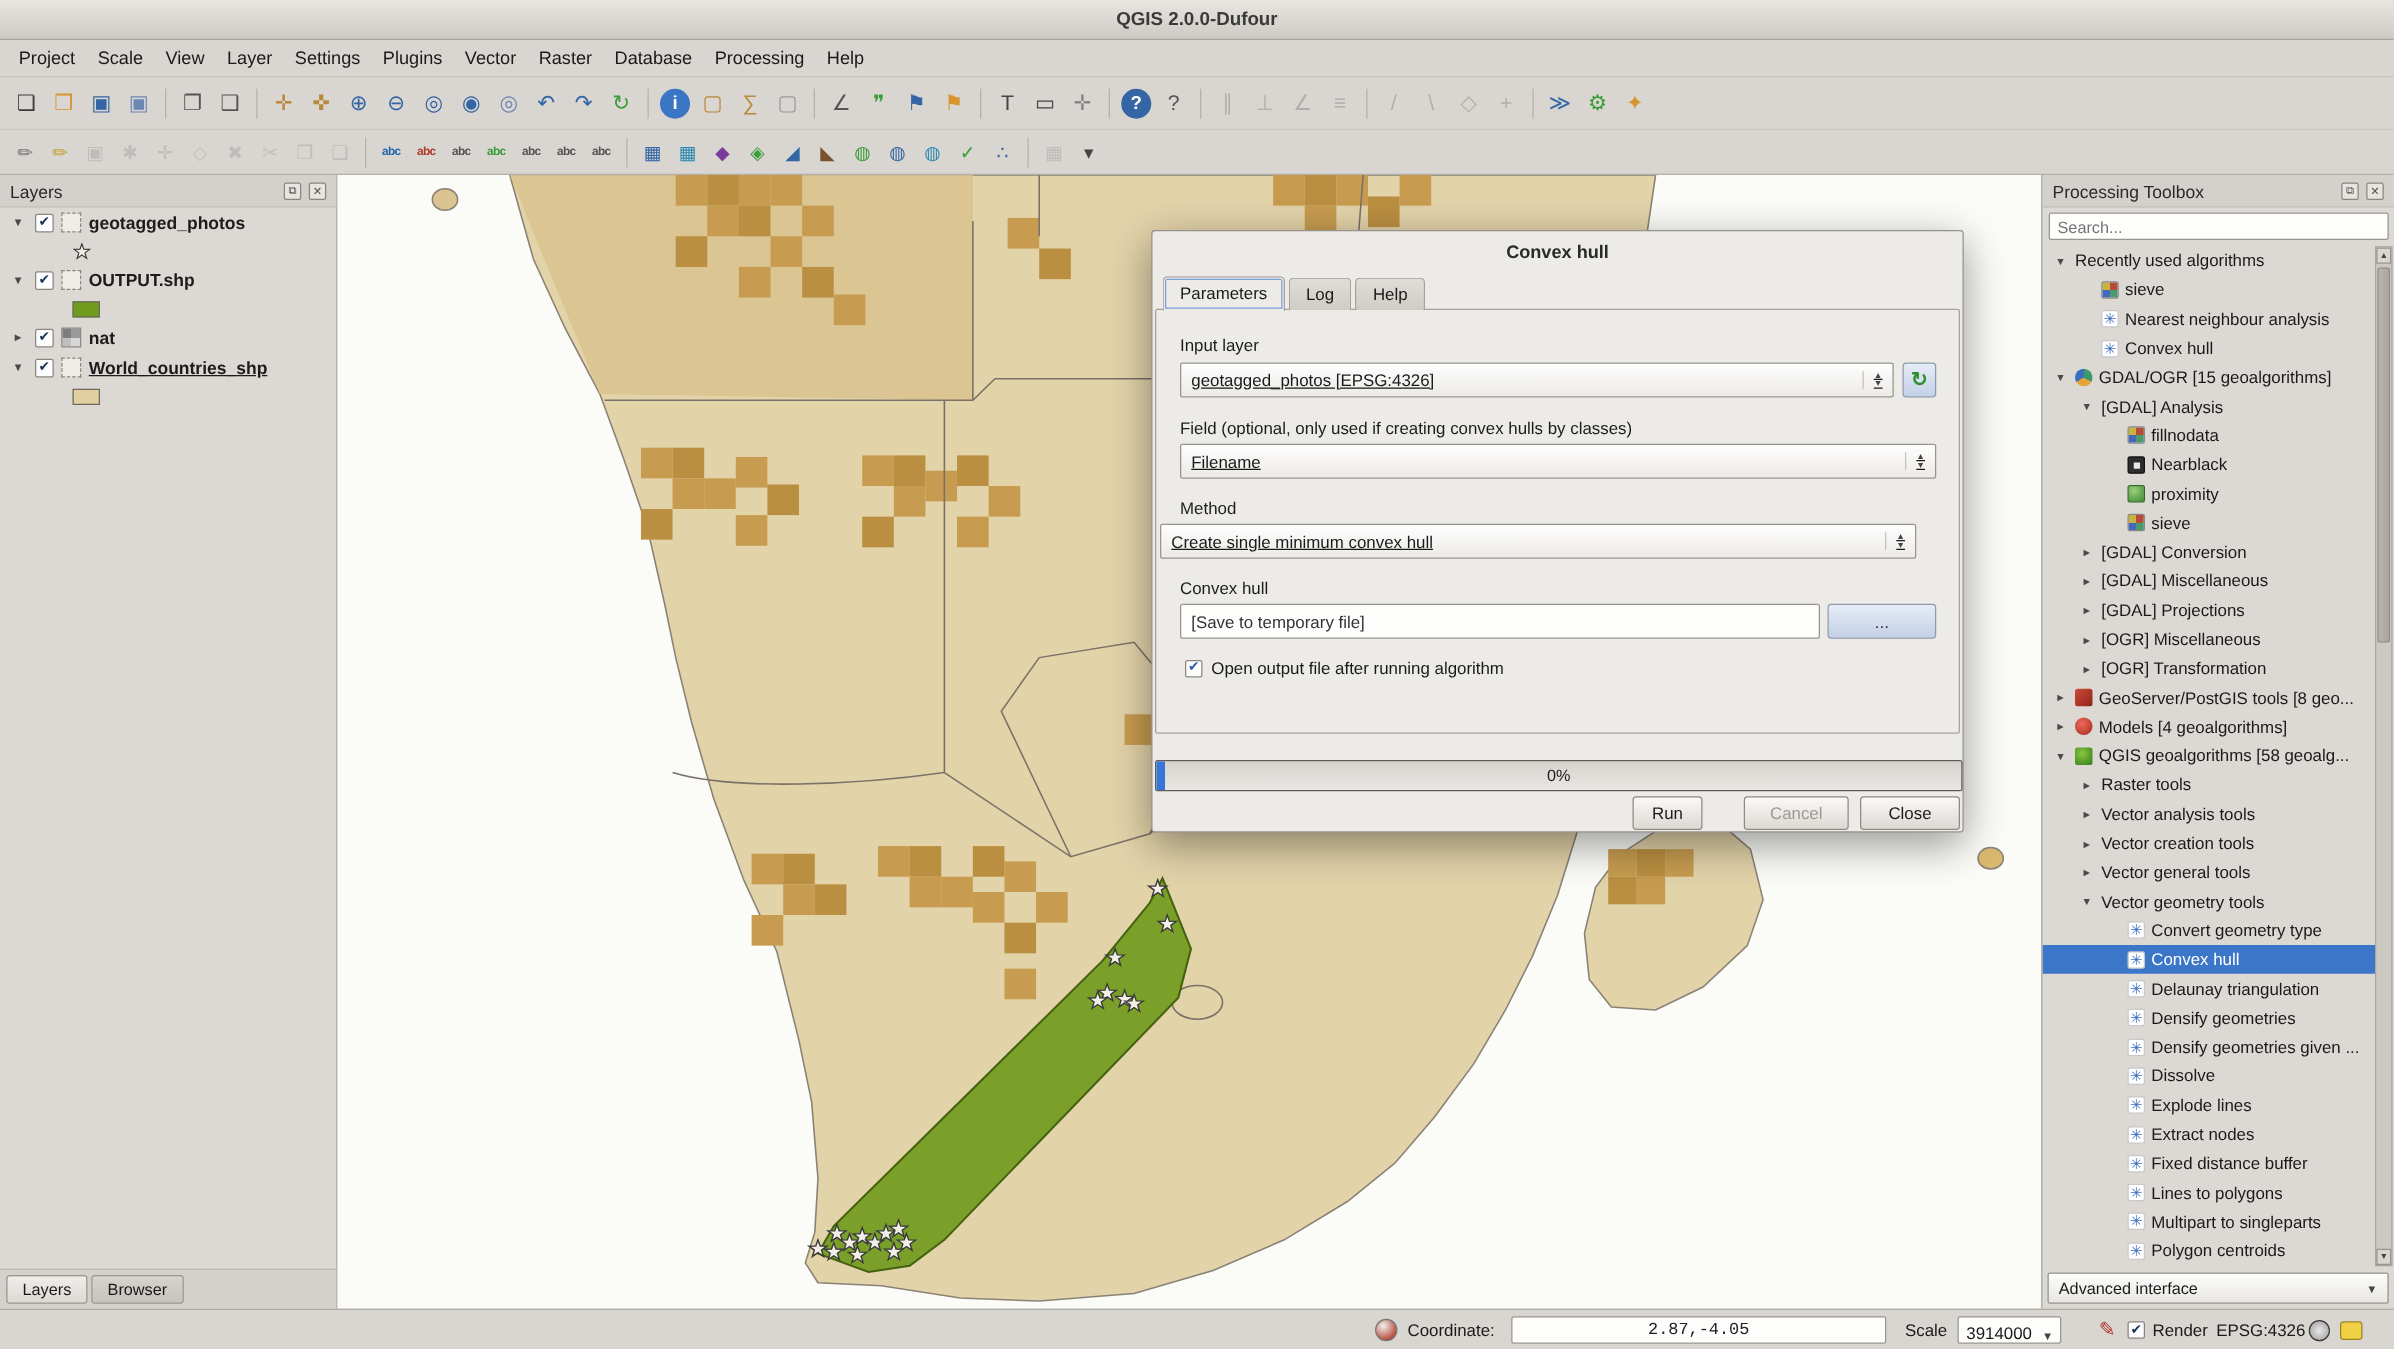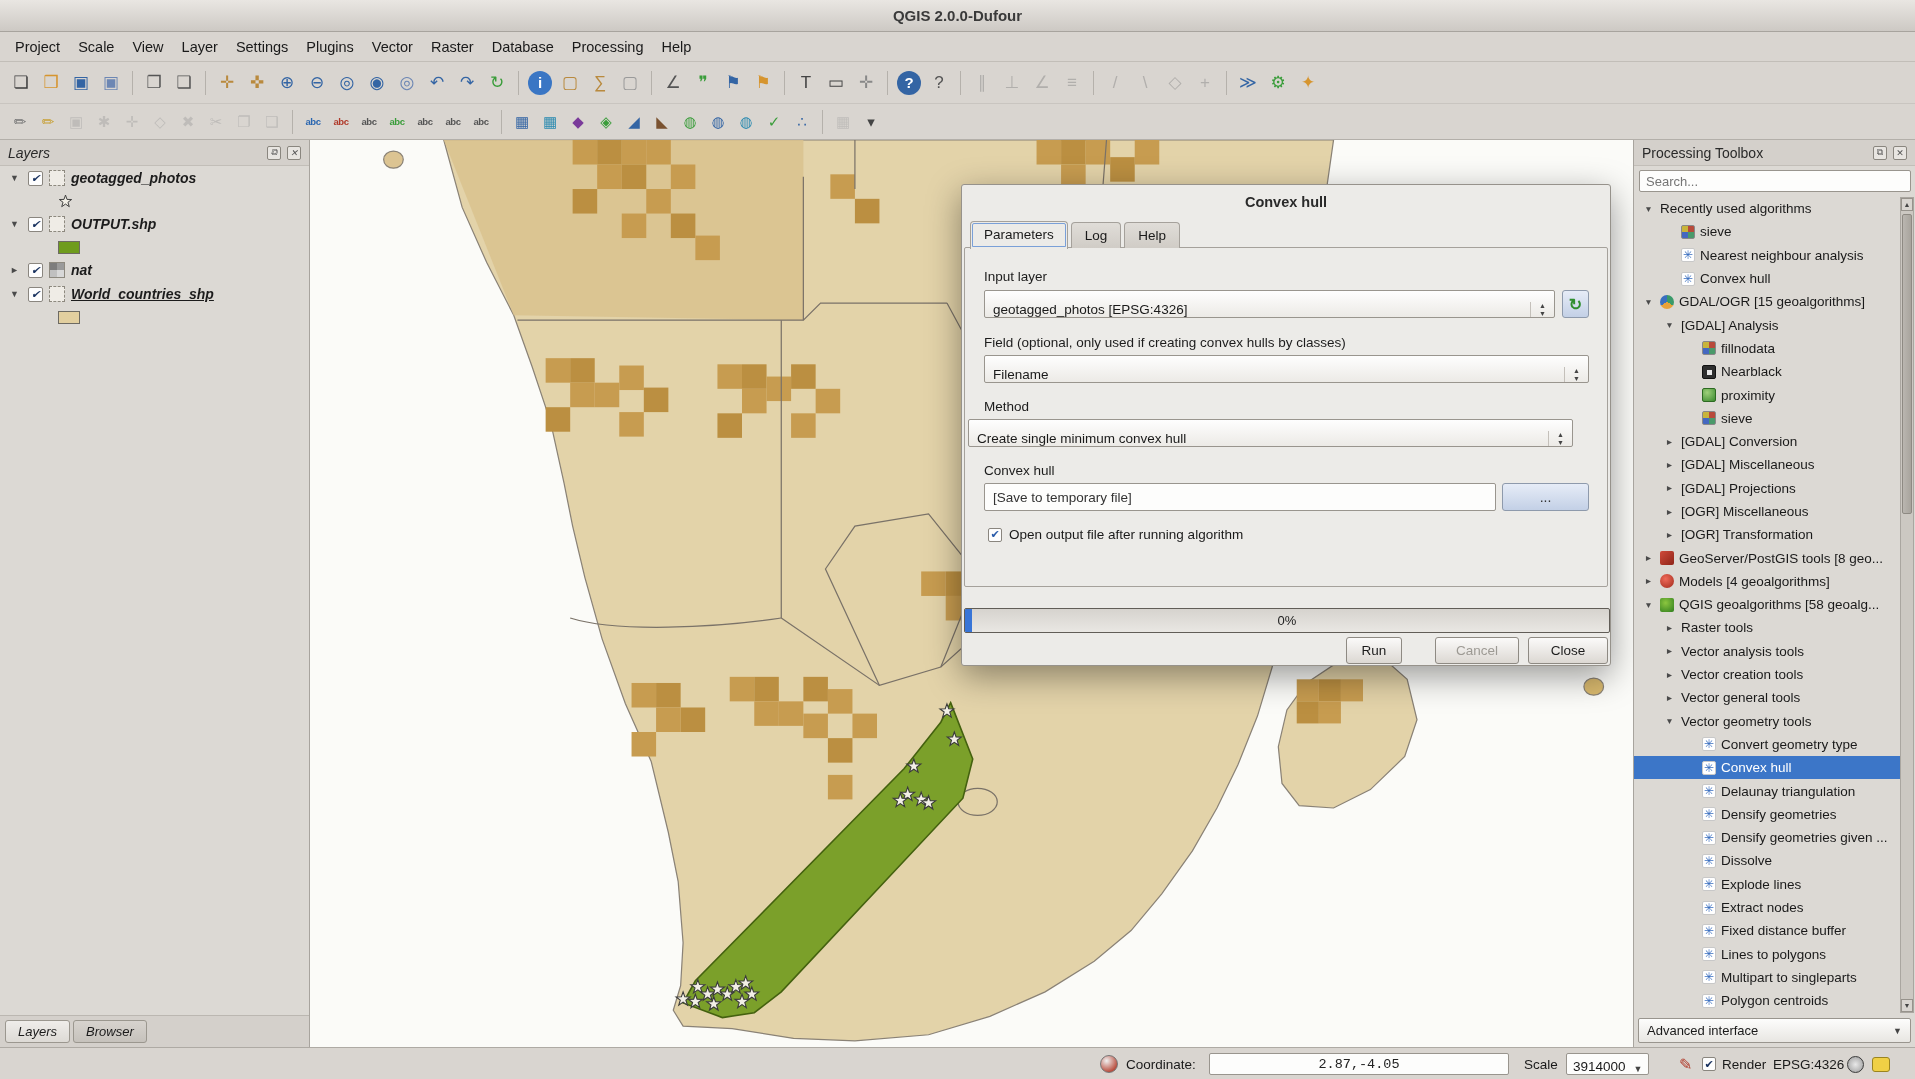--- a/index.html
+++ b/index.html
@@ -21,21 +21,21 @@
   .toolbar.row2 .tb-btn { width:26px; height:26px; font-size:15px; }
   .tb-btn.disabled { opacity:.4; }
   .tb-btn.round { border-radius:50%; width:24px; height:24px; margin:2px 3px; font-weight:bold; font-size:15px; }
   .tb-btn.abc .tb-glyph { font-size:9.5px; font-weight:bold; letter-spacing:-.5px; }
   .tb-sep { width:1px; height:24px; background:#b5b1ab; margin:0 6px; }
 
   
   .main { display:flex; height:907px; }
 
   
-  .layers-panel { width:310px; background:#dcd9d4; border-right:1px solid #a8a49e; position:relative;font-style:italic; }
+  .layers-panel { width:270px; background:#dcd9d4; border-right:1px solid #a8a49e; position:relative; }
   .panel-header { height:26px; display:flex; align-items:center; padding:0 8px;
     font-size:14px; color:#2a2a2a; background:#d4d0cb; border-bottom:1px solid #c2beb8; }
   .panel-header .ph-icons { margin-left:auto; display:flex; gap:6px; }
   .ph-icon { width:14px; height:14px; border:1px solid #8a867f; background:#e8e5e1;
     font-size:9px; display:flex; align-items:center; justify-content:center; color:#555; border-radius:2px; }
   .lrow { height:24px; display:flex; align-items:center; gap:6px; padding-left:10px; font-size:14px; }
   .lrow .arr { width:12px; font-size:9px; color:#4a4a4a; }
   .cb { width:15px; height:15px; background:#fdfdfd; border:1px solid #8a867f; border-radius:2px;
     display:flex; align-items:center; justify-content:center; font-size:11px; color:#17305e; line-height:1; }
   .vector-layer-icon { width:16px; height:16px; border:1px dashed #8d897f; background:#efece6; }
@@ -65,22 +65,22 @@
   .dlg-tabs { position:absolute; left:8px; top:36px; display:flex; align-items:flex-end; z-index:3; }
   .dtab { padding:5px 13px 5px; border:1px solid #a5a19b; border-bottom:none;
     border-radius:4px 4px 0 0; background:linear-gradient(#e0ddd8,#d0ccc6);
     margin-right:3px; font-size:13.5px; }
   .dtab.active { background:#ecebe8; padding-bottom:7px; margin-bottom:-1px;
     outline:1px solid #7aa0d8; outline-offset:-3px; }
   .dlg-frame { position:absolute; left:2px; right:2px; top:62px; height:340px;
     border:1px solid #a5a19b; background:#ecebe8; border-radius:2px; }
   .dlg-label { position:absolute; font-size:13.5px; color:#1c1c1c; }
   .combo { position:absolute; height:28px; background:linear-gradient(#fefefe,#eceae6);
-    border:1px solid #99958e; border-radius:2px; display:flex; align-items:flex-end;
-    padding:0 8px; font-size:13.5px; }
+    border:1px solid #99958e; border-radius:2px; display:flex; align-items:center;
+    padding:0 8px; font-size:13.5px;text-decoration:underline; }
   .combo .combo-arrows { margin-left:auto; padding-left:8px; border-left:1px solid #c4c0ba;
     display:flex; flex-direction:column; font-size:7px; color:#444; line-height:1.05; }
   .lineedit { position:absolute; height:28px; background:#fdfdfc; border:1px solid #99958e;
     border-radius:2px; display:flex; align-items:center; padding:0 8px; font-size:13.5px; color:#333; }
   .sq-btn { position:absolute; height:28px; border:1px solid #8e9aac;
     background:linear-gradient(#e6ecf7,#c3d0e6); border-radius:3px;
     display:flex; align-items:center; justify-content:center; font-size:14px; }
   .reload-btn { color:#2f8f2f; font-size:16px; font-weight:bold; }
   .dlg-check-row { position:absolute; display:flex; align-items:center; gap:7px; font-size:13.5px; }
   .cb.small { width:14px; height:14px; color:#2a5caa; }

